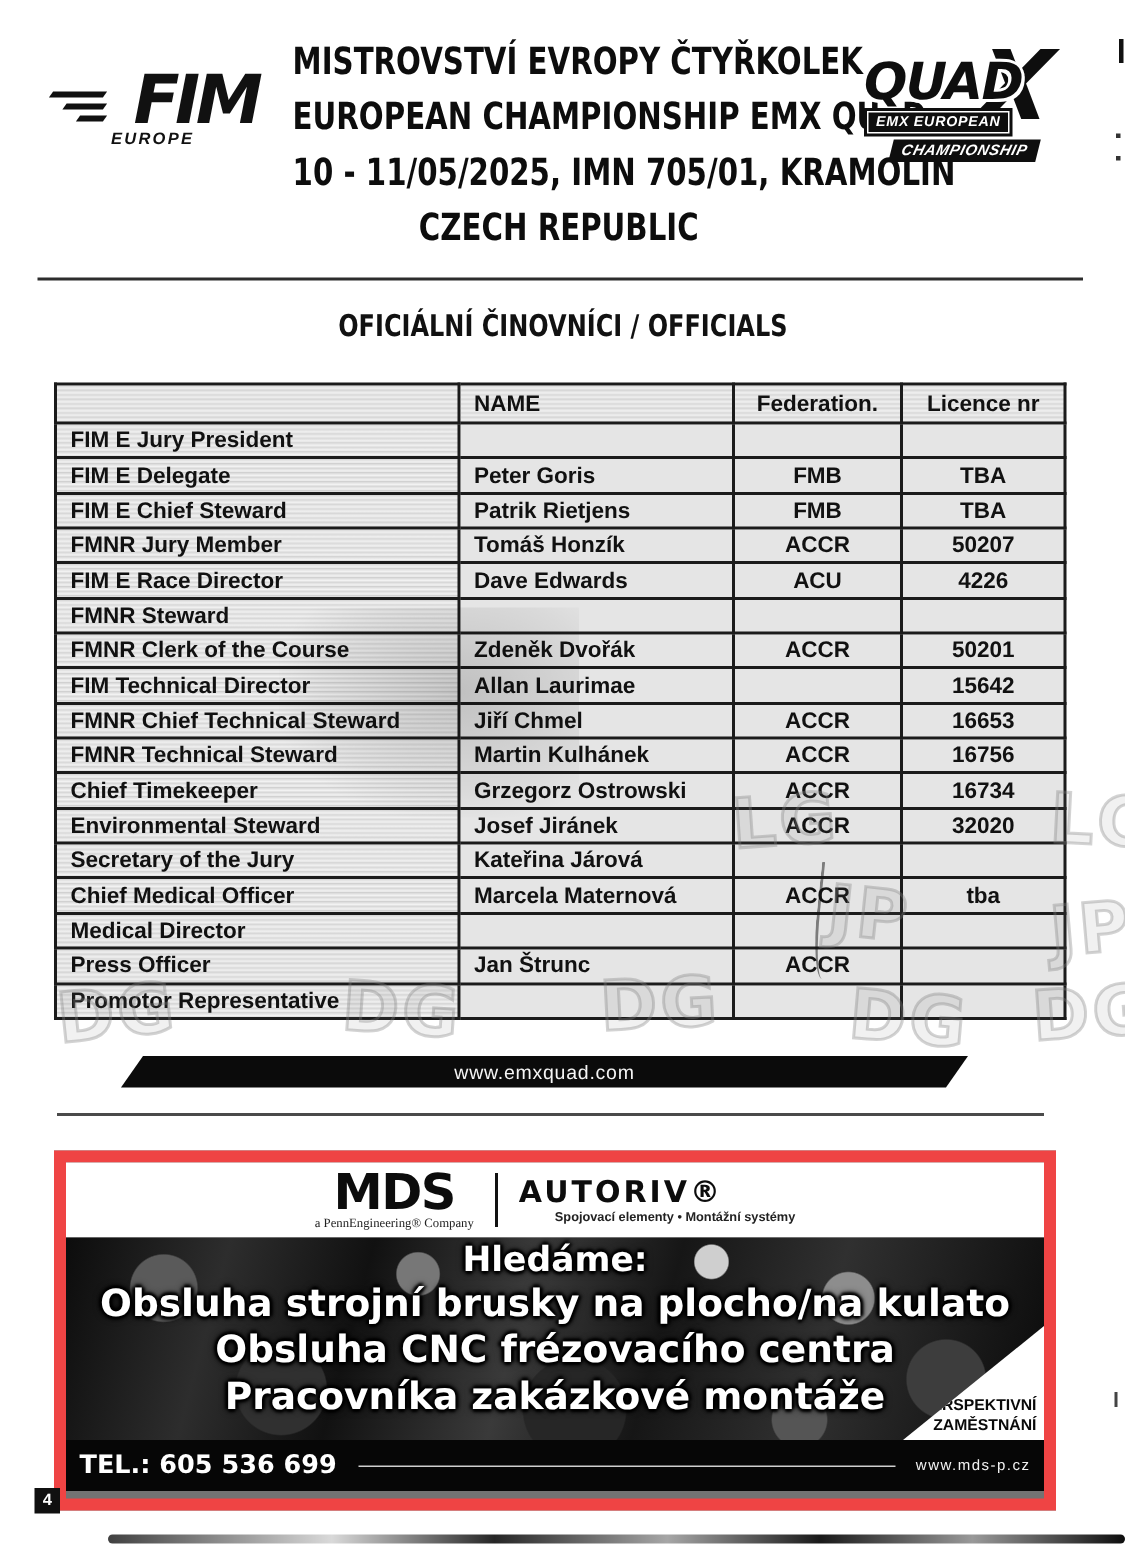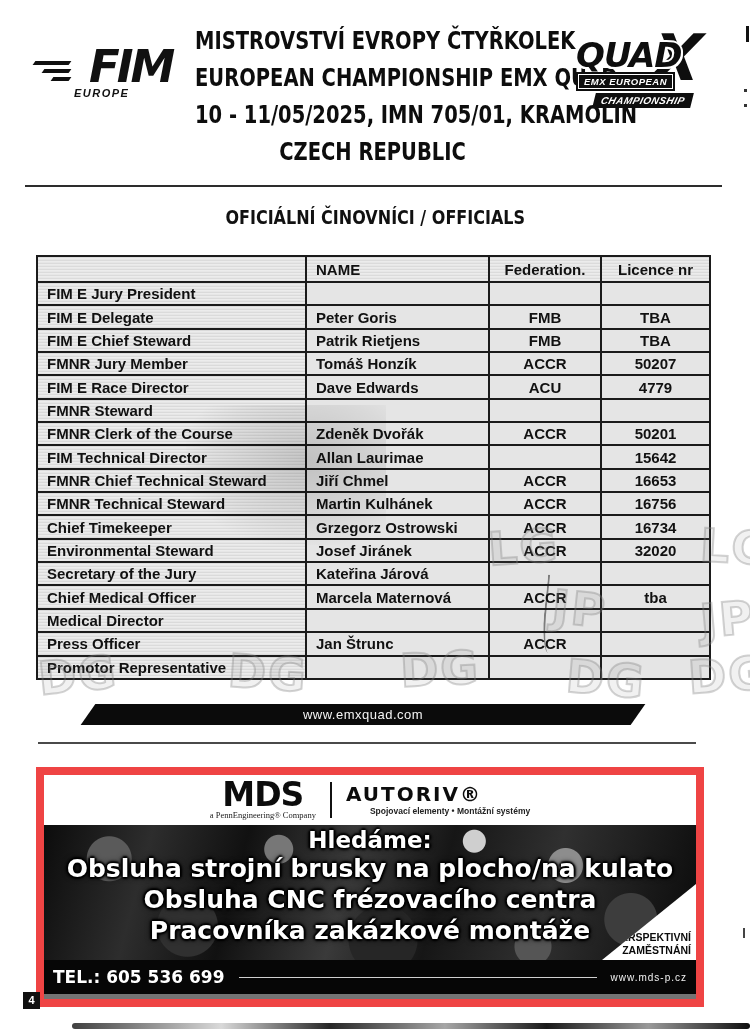--- a/index.html
+++ b/index.html
@@ -191,21 +191,21 @@
     <td class="role streak">FMNR Jury Member</td>
     <td class="name">Tomáš Honzík</td>
     <td class="fed">ACCR</td>
     <td class="lic">50207</td>
   </tr>
 
   <tr>
     <td class="role streak">FIM E Race Director</td>
     <td class="name">Dave Edwards</td>
     <td class="fed">ACU</td>
-    <td class="lic">4779</td>
+    <td class="lic">4226</td>
   </tr>
 
   <tr>
     <td class="role streak">FMNR Steward</td>
     <td class="name"></td>
     <td class="fed"></td>
     <td class="lic"></td>
   </tr>
 
   <tr>

